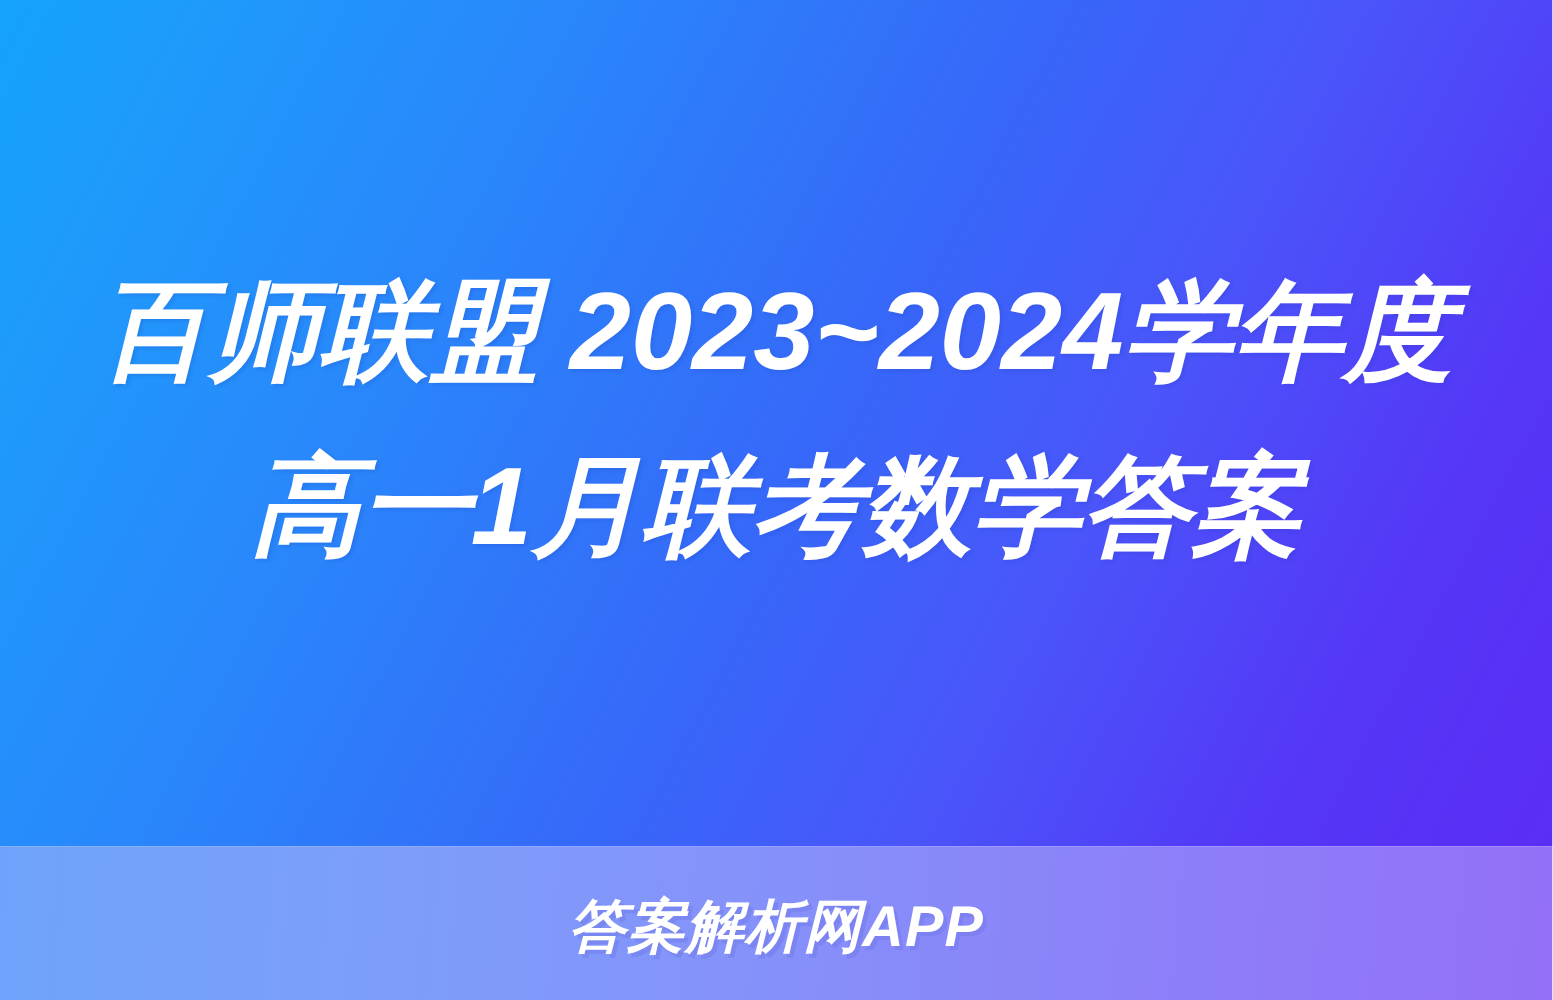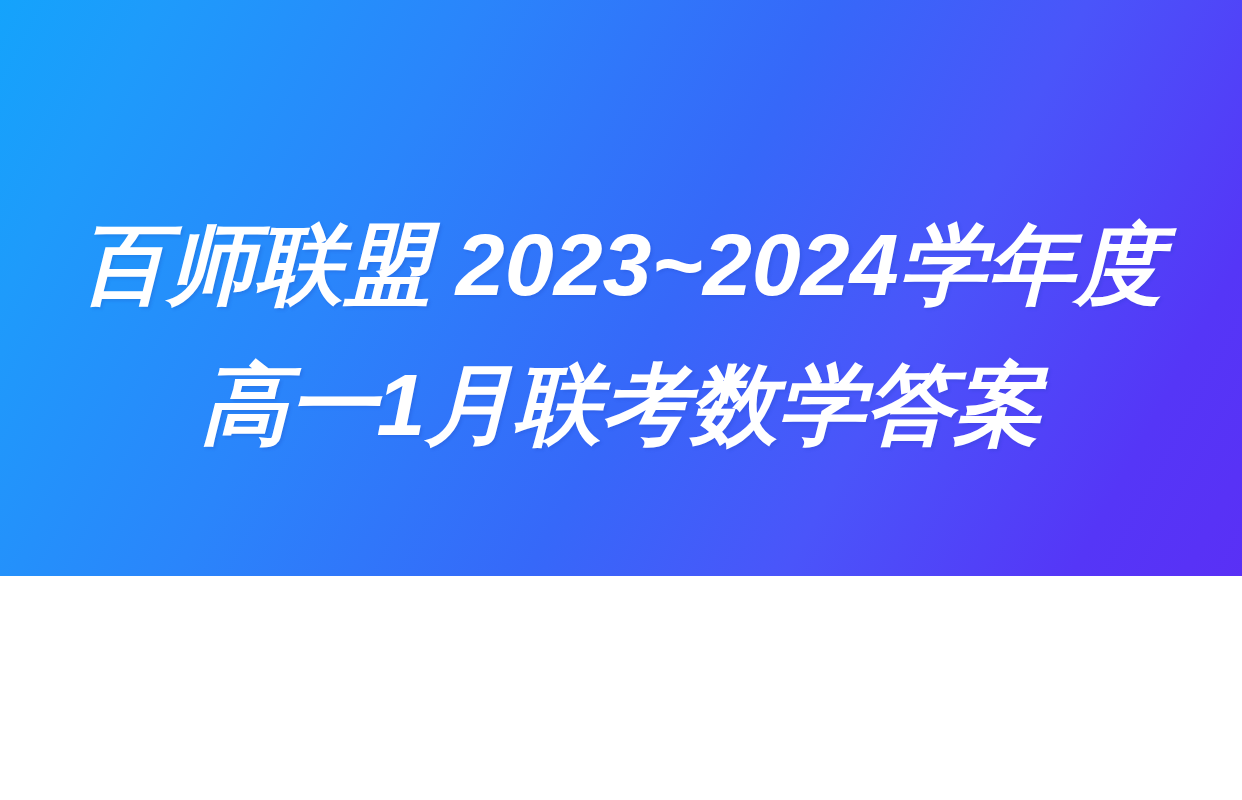--- a/index.html
+++ b/index.html
@@ -3,21 +3,21 @@
 <meta charset="utf-8">
 <style>
   html, body {
     margin: 0;
     padding: 0;
     background: #ffffff;
   }
   #banner-card {
     position: relative;
     width: 1242px;
-    height: 576px;
+    height: 800px;
     overflow: hidden;
     font-family: "Liberation Sans", "DejaVu Sans", sans-serif;
   }
 
   
   #hero {
     position: absolute;
     left: 0;
     top: 0;
     width: 1242px;
@@ -79,14 +79,17 @@
 </style>
 </head>
 <body>
 
 <div id="banner-card">
 
   <div id="hero">
     <div id="title-block">百师联盟 2023~2024学年度高一1月联考数学答案</div>
   </div>
 
+  <div id="watermark-band">
+    <div id="watermark-text">答案解析网APP</div>
+  </div>
 
 </div>
 
 </body></html>

